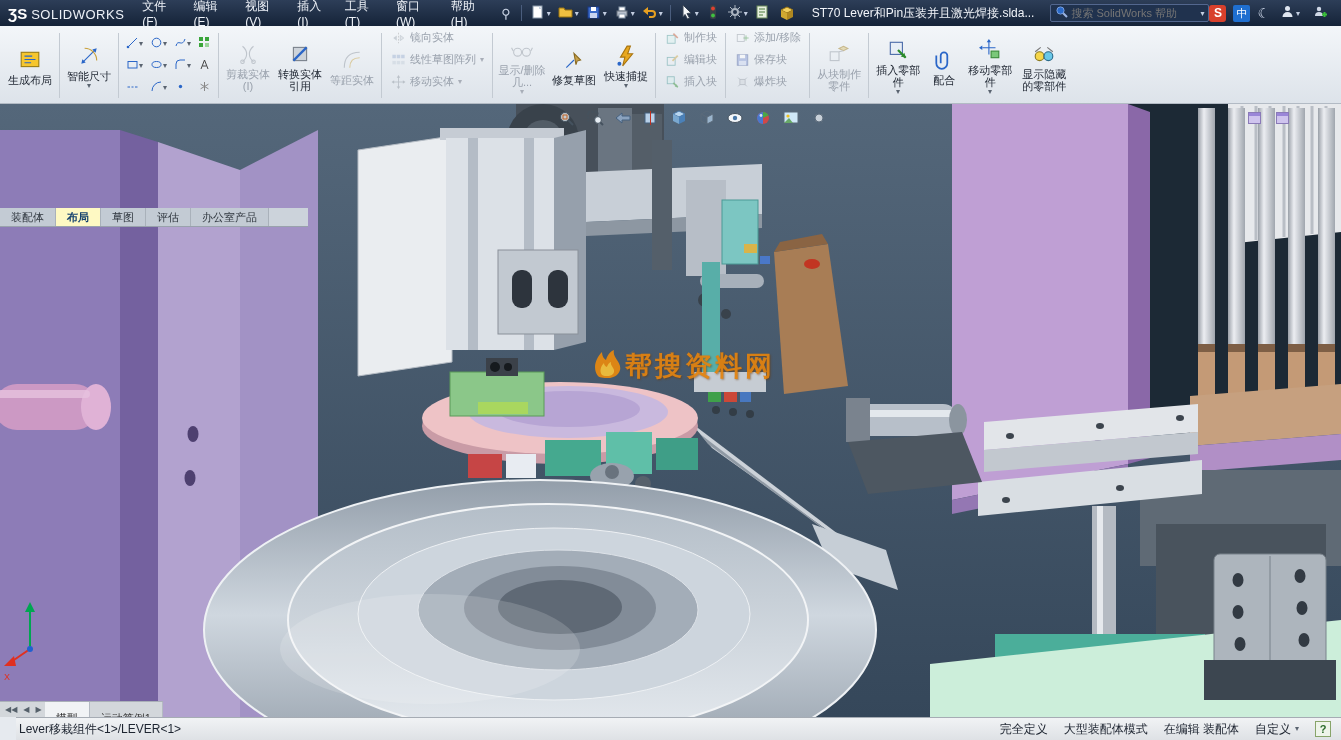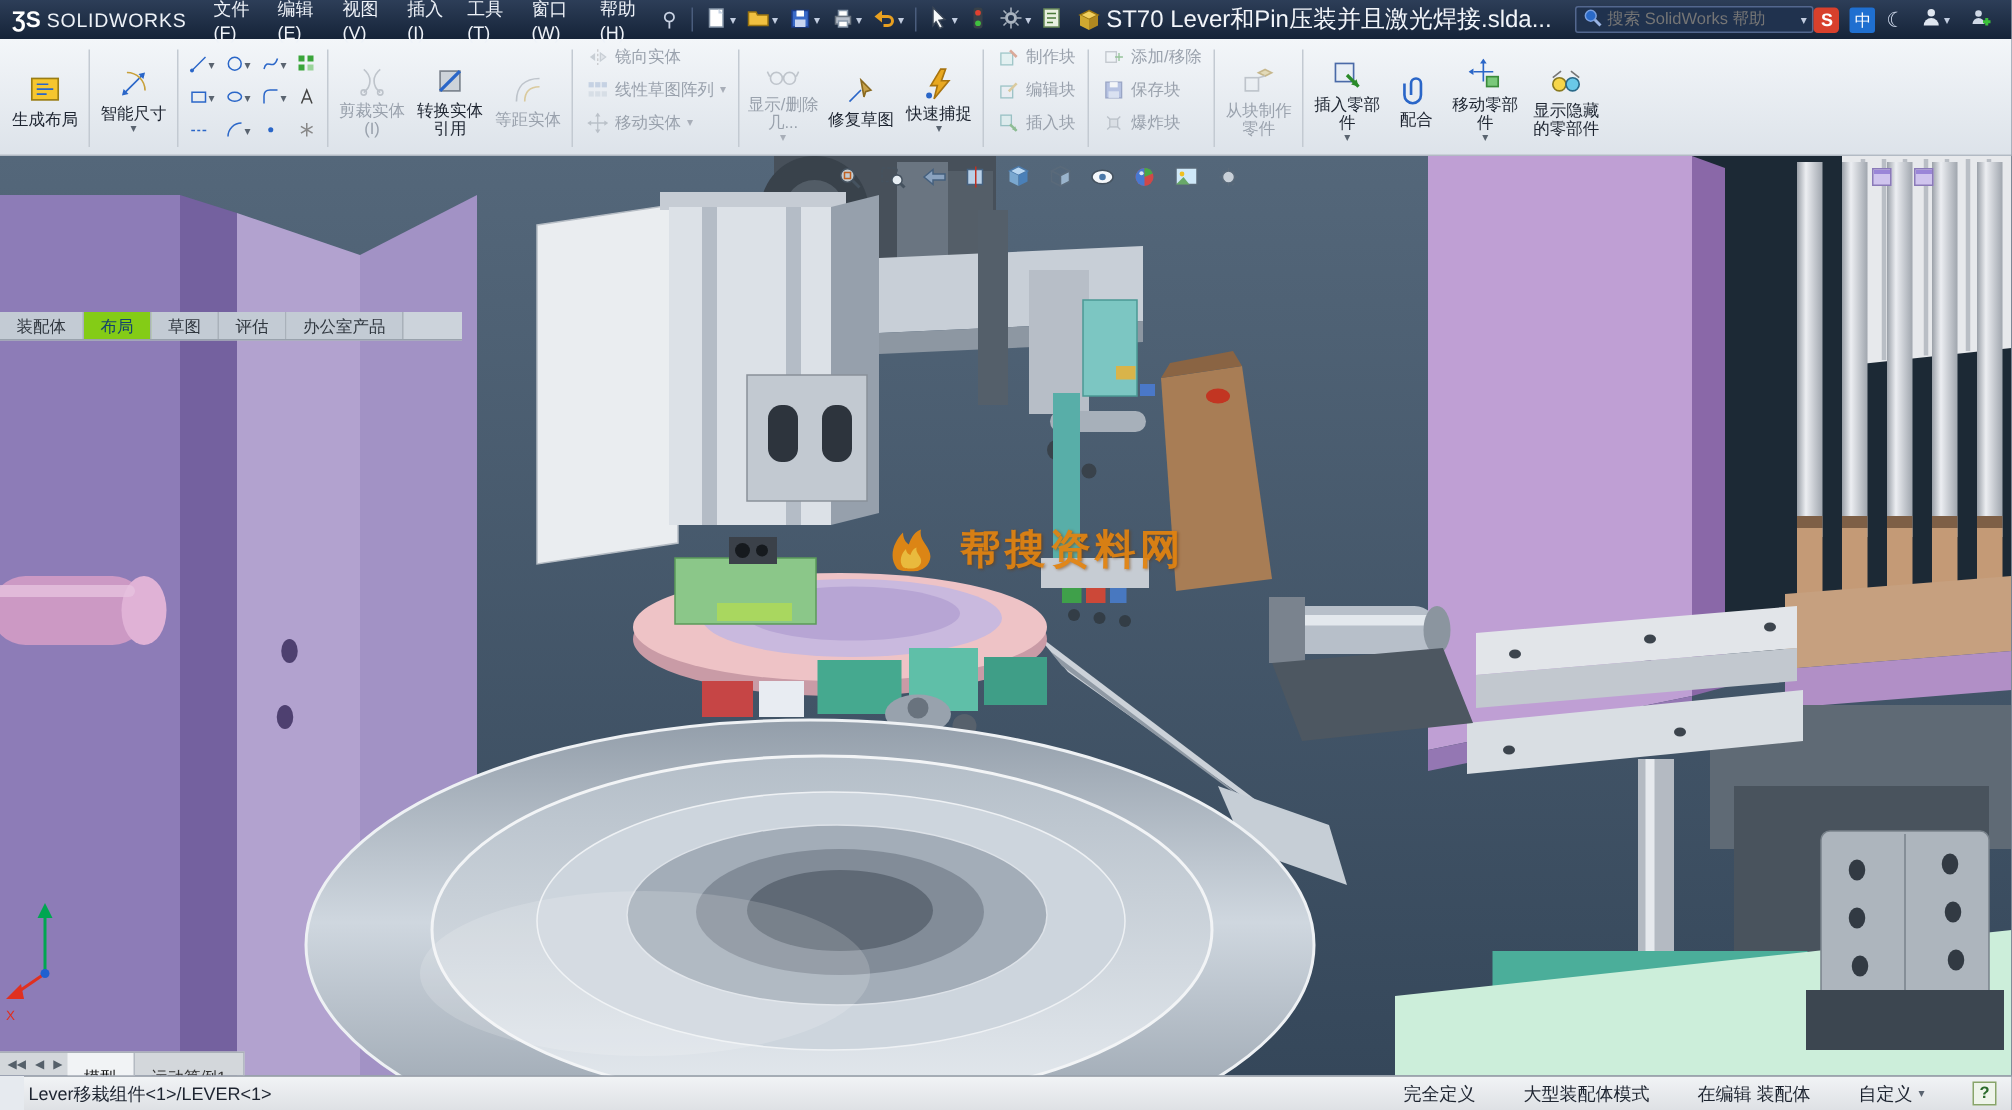--- a/index.html
+++ b/index.html
@@ -11,21 +11,21 @@
   .titlebar{position:absolute;top:0;left:0;right:0;height:26px;background:linear-gradient(#2d3e58,#152338);display:flex;align-items:center;color:#eef2f8;z-index:20}
   .logo{display:flex;align-items:baseline;padding:0 10px 0 8px}
   .logo-mark{font-weight:bold;font-size:15px;margin-right:4px;color:#ffffff}
   .logo-text{font-weight:normal;font-size:13px;letter-spacing:.5px}
   .menu{padding:5px 8px;font-size:12px}
   .pin{color:#c9d3e4;font-size:13px;padding:0 6px}
   .tbtn{display:flex;align-items:center;padding:1px 2px;margin:0 1px;border-radius:2px}
   .tb-caret{font-size:8px;color:#c2cde0;margin-left:1px}
   .vsep{width:1px;height:16px;background:#4a5d7d;margin:0 4px}
   .doc-ic{margin-left:6px;display:flex}
-  .doc-title{margin-left:3px;font-size:16px;white-space:nowrap;color:#f2f5fa}
+  .doc-title{margin-left:17px;font-size:12px;white-space:nowrap;color:#f2f5fa}
   .search-box{margin-left:16px;display:flex;align-items:center;background:#20324e;border:1px solid #53678e;border-radius:2px;height:18px;padding:0 4px;width:172px}
   .search-box input{background:transparent;border:none;outline:none;color:#c8d2e2;font-size:11px;width:128px;margin-left:3px}
   .right-cluster{margin-left:auto;display:flex;align-items:center;gap:7px;padding-right:10px}
   .badge-s{width:17px;height:17px;background:#d8402c;color:#fff;font-weight:bold;border-radius:3px;display:flex;align-items:center;justify-content:center;font-size:12px}
   .badge-zh{width:17px;height:17px;background:#1f6fd0;color:#fff;border-radius:2px;display:flex;align-items:center;justify-content:center;font-size:11px}
   .moon{color:#d2dcee;font-size:14px}
 
   
   .ribbon{position:absolute;top:26px;left:0;right:0;height:78px;background:linear-gradient(#f3f6f9,#dde3ea);border-bottom:1px solid #b2bac4;display:flex;align-items:stretch;padding:2px 2px 0 4px;z-index:19}
   .rsep{width:1px;background:#c3cad2;margin:5px 3px}
@@ -38,42 +38,42 @@
   .dis .caret{color:#a8aeb8}
   .rcol{display:flex;flex-direction:column;gap:3px}
   .rb-row{display:flex;align-items:center;gap:4px;font-size:11px;color:#1d2430;padding:1px 4px;border:1px solid transparent;border-radius:2px;white-space:nowrap}
   .rb-row .ric{width:16px;height:15px;display:flex;align-items:center;justify-content:center}
   .sketch-grid{display:grid;grid-template-columns:repeat(4,auto);gap:2px 3px;align-content:center;padding:0 2px}
   .rb-tiny{display:flex;align-items:center;padding:1px;border:1px solid transparent;border-radius:2px}
 
   
   .feature-tabs{position:absolute;top:104px;left:0;width:308px;height:19px;background:#ccd3db;display:flex;align-items:stretch;border-bottom:1px solid #99a2ac;z-index:10}
   .ftab{padding:0 11px;font-size:11px;color:#30373f;border-right:1px solid #a9b1ba;background:#c3cbd4;display:flex;align-items:center;white-space:nowrap}
-  .ftab.active{background:#84cc16;color:#14426e;font-weight:normal}
+  .ftab.active{background:#fef9c3;color:#14426e;font-weight:bold}
 
   
   .viewport{position:absolute;top:104px;left:0;width:1341px;height:613px;overflow:hidden;background:#42556a}
   .scene{position:absolute;inset:0}
   .hud{position:absolute;top:5px;left:556px;display:flex;gap:7px;align-items:center;z-index:6}
   .hud-ic{width:21px;height:18px;display:flex;align-items:center;justify-content:center;border-radius:2px}
   .win-ctrls{position:absolute;top:8px;right:52px;display:flex;gap:15px;z-index:6}
   .win-ic{width:13px;height:12px;border:1px solid #8a7ab8;background:#cfc4ee;box-shadow:inset 0 3px 0 #9a86d8}
-  .watermark{position:absolute;left:590px;top:244px;display:flex;align-items:flex-end;gap:16px;z-index:5;opacity:.93}
+  .watermark{position:absolute;left:590px;top:244px;display:flex;align-items:flex-start;gap:1px;z-index:5;opacity:.93}
   .wm-text{font-size:27px;font-weight:bold;color:#e2820e;letter-spacing:3px;text-shadow:1px 1px 2px rgba(110,55,0,.55)}
 
   
   .model-tabs{position:absolute;bottom:0;left:0;height:16px;background:#d3d7db;display:flex;align-items:stretch;z-index:8;border-top:1px solid #aab0b8;padding-left:2px}
   .mnav{font-size:8px;color:#55606a;padding:0 3px;display:flex;align-items:center}
   .mtab{font-size:11px;padding:16px 11px;display:flex;align-items:center;color:#333;border-right:1px solid #b4bac2;white-space:nowrap}
   .mtab.active{background:#f1f3f5;color:#111}
 
   
   .statusbar{position:absolute;bottom:0;left:16px;right:0;height:23px;background:linear-gradient(#f1f3f5,#dee1e5);border-top:1px solid #a6acb4;display:flex;align-items:center;font-size:12px;color:#1d2430;z-index:20}
   .sb-left{padding-left:3px;white-space:nowrap}
-  .sb-right{margin-left:auto;display:flex;align-items:center;gap:32px;padding-right:10px;white-space:nowrap}
+  .sb-right{margin-left:auto;display:flex;align-items:center;gap:16px;padding-right:10px;white-space:nowrap}
   .sb-custom{display:flex;align-items:center;gap:4px}
   .sb-help{width:16px;height:16px;background:#eef4ea;border:1px solid #88a46a;color:#2a6a2a;font-size:11px;font-weight:bold;display:flex;align-items:center;justify-content:center}
 </style>
 </head>
 <body>
 
 <div class="titlebar">
   <div class="logo">
     <span class="logo-mark">ƷS</span>
     <span class="logo-text">SOLIDWORKS</span>

